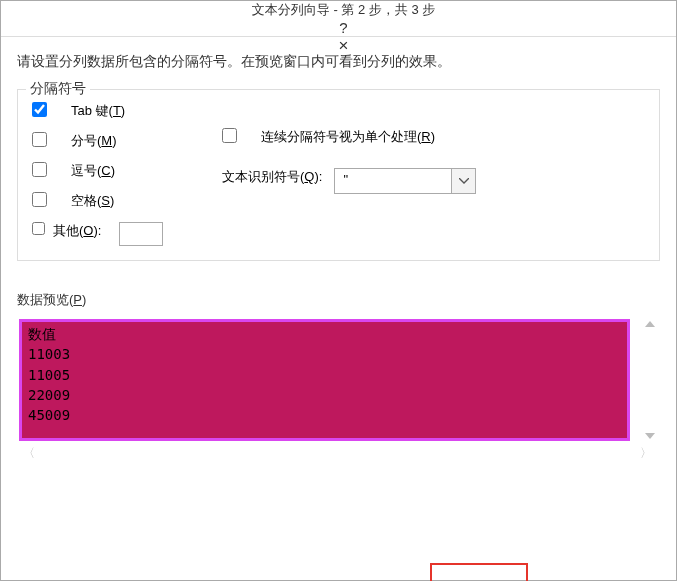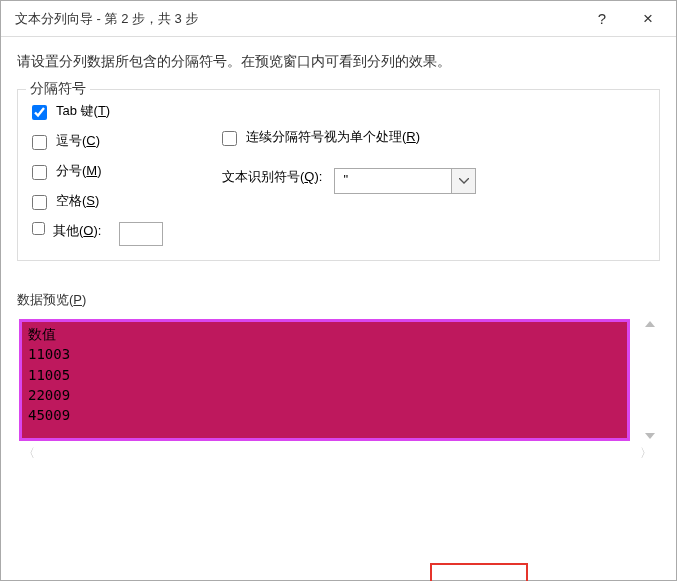--- a/index.html
+++ b/index.html
@@ -19,20 +19,21 @@
       display: flex;
       flex-direction: column;
     }
     .titlebar {
       display: flex;
       align-items: center;
       height: 36px;
       padding: 0 4px 0 14px;
       border-bottom: 1px solid #ddd;
       background: #fff;
+      flex-direction: column;
     }
     .titlebar .title {
       flex: 1;
       font-size: 13px;
       color: #333;
     }
     .titlebar .btn {
       width: 44px;
       height: 30px;
       display: flex;
@@ -80,22 +81,22 @@
       width: 160px;
     }
     .delim-right {
       padding-top: 26px;
       display: flex;
       flex-direction: column;
       gap: 22px;
     }
     .check-row {
       display: flex;
-      align-items: flex-end;
-      gap: 9px;
+      align-items: flex-start;
+      gap: 24px;
     }
     .check-row input[type=checkbox] {
       width: 15px; height: 15px;
       cursor: pointer;
     }
     .check-row label { cursor: pointer; }
     .other-row {
       display: flex;
       align-items: flex-start;
       gap: 8px;
@@ -207,26 +208,26 @@
       <div class="delim-row">
         <div class="delim-left">
 
           <div class="check-row">
             <input type="checkbox" checked="" style="">
             <label><span>Tab 键(</span><span class="u">T</span><span>)</span></label>
           </div>
 
           <div class="check-row">
             <input type="checkbox" style="">
+            <label><span>分号(</span><span class="u">M</span><span>)</span></label>
+          </div>
+
+          <div class="check-row">
+            <input type="checkbox" style="">
             <label><span>逗号(</span><span class="u">C</span><span>)</span></label>
-          </div>
-
-          <div class="check-row">
-            <input type="checkbox" style="">
-            <label><span>分号(</span><span class="u">M</span><span>)</span></label>
           </div>
 
           <div class="check-row">
             <input type="checkbox" style="">
             <label><span>空格(</span><span class="u">S</span><span>)</span></label>
           </div>
 
           <div class="other-row">
             <input type="checkbox" style="">
             <label><span>其他(</span><span class="u">O</span><span>):</span></label>

